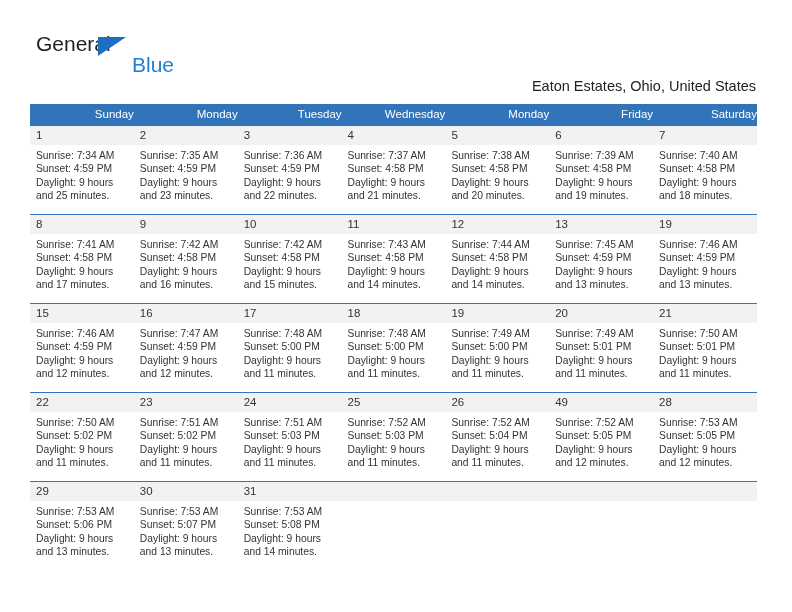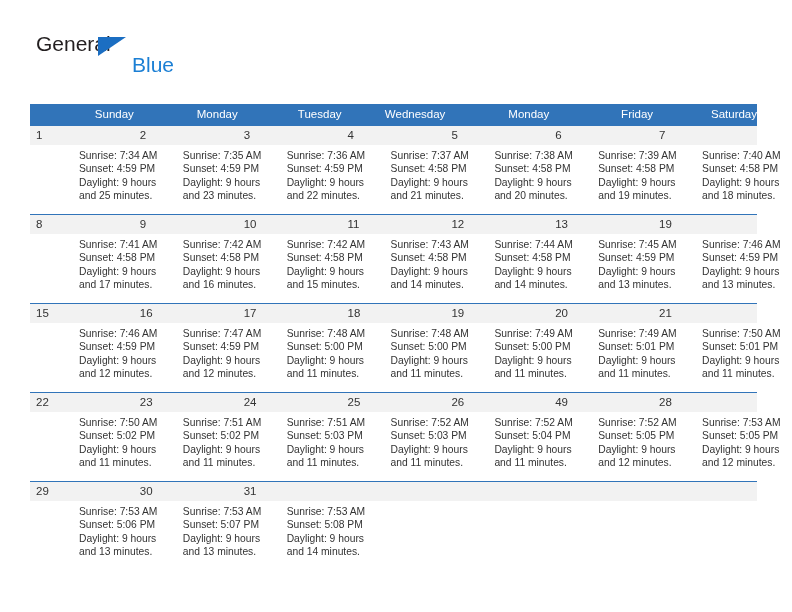--- a/index.html
+++ b/index.html
@@ -129,39 +129,39 @@
   }
   .cell.empty .daynum {
     background: #f2f2f2;
     color: transparent;
   }
   .info {
     padding: 4px 4px 0 6px;
     font-size: 10.3px;
     line-height: 13.4px;
     color: #333333;
-    margin-left: 43px;
   }
   .info div {
     white-space: nowrap;
   }
 </style>
 </head>
 <body>
 
 <div class="page">
 
   <div class="top">
 
     <div class="logo">
       <span class="logo-general">General</span>
       <span class="logo-tri"></span>
       <span class="logo-blue">Blue</span>
     </div>
 
+    <div class="subtitle">Eaton Estates, Ohio, United States</div>
   </div>
 
   <table class="calendar">
     <thead>
       <tr>
         <th>Sunday</th>
         <th>Monday</th>
         <th>Tuesday</th>
         <th>Wednesday</th>
         <th>Monday</th>

